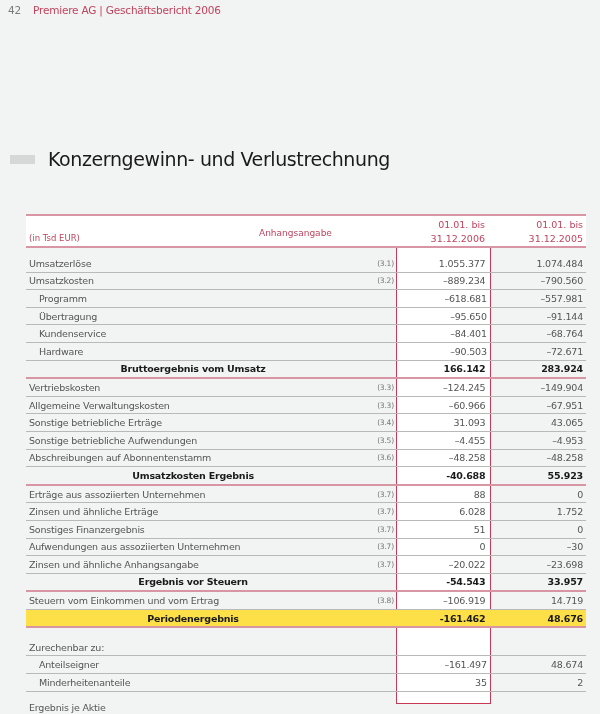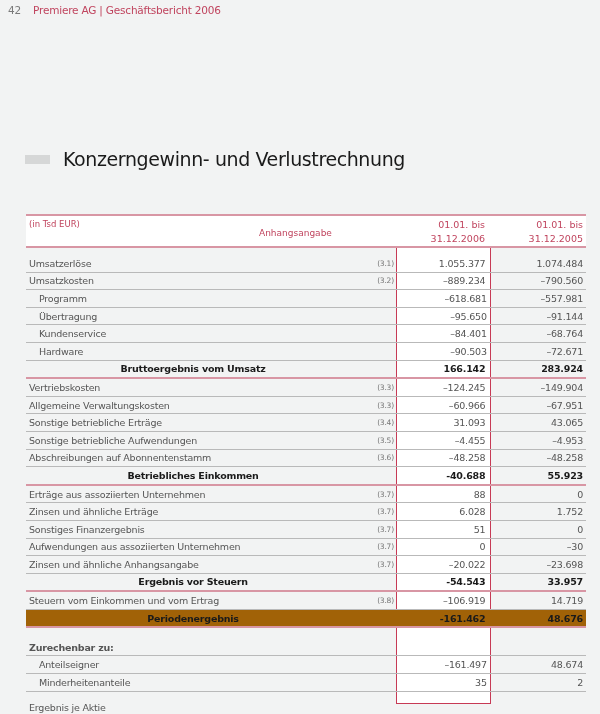--- a/index.html
+++ b/index.html
@@ -11,21 +11,21 @@
     position: relative;
   }
   .page-header {
     position: absolute; left: 8px; top: 4px;
     font-size: 10.5px; letter-spacing: -0.2px;
   }
   .page-header .pnum { color: #7a7a7a; margin-right: 9px; }
   .page-header .ptitle { color: #c0445e; }
 
   .section-title {
-    position: absolute; left: 25px; top: 148px;
+    position: absolute; left: 10px; top: 148px;
     display: flex; align-items: center;
   }
   .section-title .bar {
     width: 25px; height: 9px; background: #d6d7d7; margin-right: 13px;
   }
   .section-title .text {
     font-size: 19px; color: #1a1a1a; letter-spacing: -0.4px;
   }
 
   .table-wrap {
@@ -41,39 +41,39 @@
     position: relative; z-index: 1;
     height: 30px; background: transparent;
     border-top: 2px solid #d896a4;
     border-bottom: 2px solid #d896a4;
     display: flex; align-items: flex-end;
     font-size: 8.5px; color: #c0445e;
   }
   .head-bg {
     position: absolute; left: 0; right: 0; top: 0; bottom: 0; background: #ffffff; z-index: -1;
   }
-  .head .c-label { flex: 0 0 auto; width: 230px; padding-left: 3px; padding-bottom: 17px; }
+  .head .c-label { flex: 0 0 auto; width: 230px; padding-left: 3px; padding-bottom: 3px; }
   .head .c-note { width: 137px; text-align: left; padding-bottom: 8px; font-size: 9px; }
   .head .c-y1 { width: 95px; text-align: right; padding-right: 6px; box-sizing: border-box; font-size: 9.5px; line-height: 14px; }
   .head .c-y2 { width: 95px; text-align: right; padding-right: 3px; box-sizing: border-box; font-size: 9.5px; line-height: 14px; }
 
   .rows { position: relative; z-index: 1; margin-top: 7px; }
   .row {
     display: flex; align-items: center; height: 16.6px;
     border-bottom: 1px solid #b9b9b9;
     font-size: 9.5px; color: #555; letter-spacing: -0.2px;
   }
   .row .c-label { width: 330px; padding-left: 3px; white-space: nowrap; }
   .row.indent .c-label { padding-left: 13px; }
   .row .c-note { width: 37px; text-align: right; font-size: 7.5px; color: #777; }
   .row .c-y1 { width: 95px; margin-left: 3px; text-align: right; padding-right: 6px; box-sizing: border-box; }
   .row .c-y2 { width: 95px; text-align: right; padding-right: 3px; box-sizing: border-box; padding-left: 18px; }
   .row.bold { font-weight: bold; color: #1a1a1a; border-bottom: 2px solid #d896a4; }
   .row.bold .c-label { font-size: 9.5px; text-align: center; }
-  .row.shaded { background: #a16207; }
+  .row.shaded { background: #fde047; }
   .row.spacer-row { height: 24px; align-items: flex-end; padding-bottom: 2px; box-sizing: border-box; }
 </style>
 </head>
 <body>
 
 <div class="page-header">
   <span class="pnum">42</span>
   <span class="ptitle">Premiere AG | Geschäftsbericht 2006</span>
 </div>
 
@@ -166,21 +166,21 @@
         <div class="c-y1">–4.455</div>
         <div class="c-y2">–4.953</div>
       </div>
       <div class="row">
         <div class="c-label">Abschreibungen auf Abonnentenstamm</div>
         <div class="c-note">(3.6)</div>
         <div class="c-y1">–48.258</div>
         <div class="c-y2">–48.258</div>
       </div>
       <div class="row bold">
-        <div class="c-label">Betriebliches Einkommen</div>
+        <div class="c-label">Umsatzkosten Ergebnis</div>
         <div class="c-note"></div>
         <div class="c-y1">-40.688</div>
         <div class="c-y2">55.923</div>
       </div>
       <div class="row">
         <div class="c-label">Erträge aus assoziierten Unternehmen</div>
         <div class="c-note">(3.7)</div>
         <div class="c-y1">88</div>
         <div class="c-y2">0</div>
       </div>
@@ -219,21 +219,21 @@
         <div class="c-note">(3.8)</div>
         <div class="c-y1">–106.919</div>
         <div class="c-y2">14.719</div>
       </div>
       <div class="row bold shaded">
         <div class="c-label">Periodenergebnis</div>
         <div class="c-note"></div>
         <div class="c-y1">-161.462</div>
         <div class="c-y2">48.676</div>
       </div>
-      <div class="row spacer-row" style="margin-top: 4px; font-weight: bold;">
+      <div class="row spacer-row" style="margin-top: 4px;">
         <div class="c-label">Zurechenbar zu:</div>
         <div class="c-note"></div>
         <div class="c-y1"></div>
         <div class="c-y2"></div>
       </div>
       <div class="row indent">
         <div class="c-label">Anteilseigner</div>
         <div class="c-note"></div>
         <div class="c-y1">–161.497</div>
         <div class="c-y2">48.674</div>

